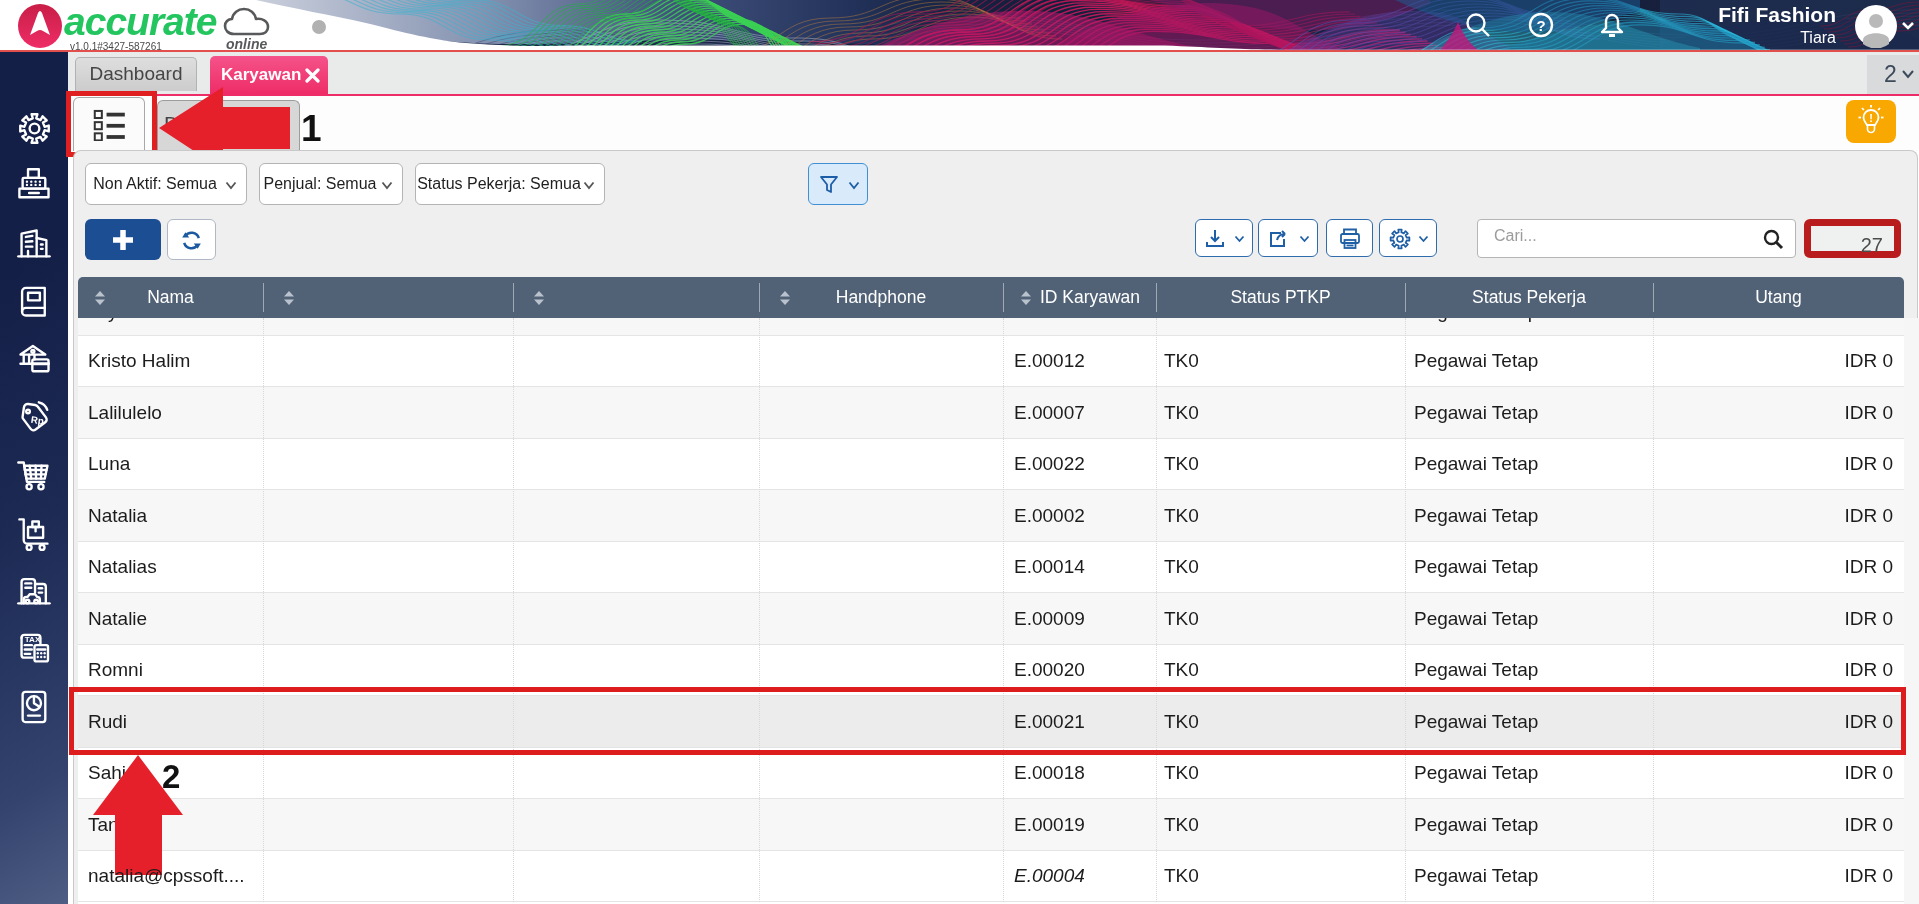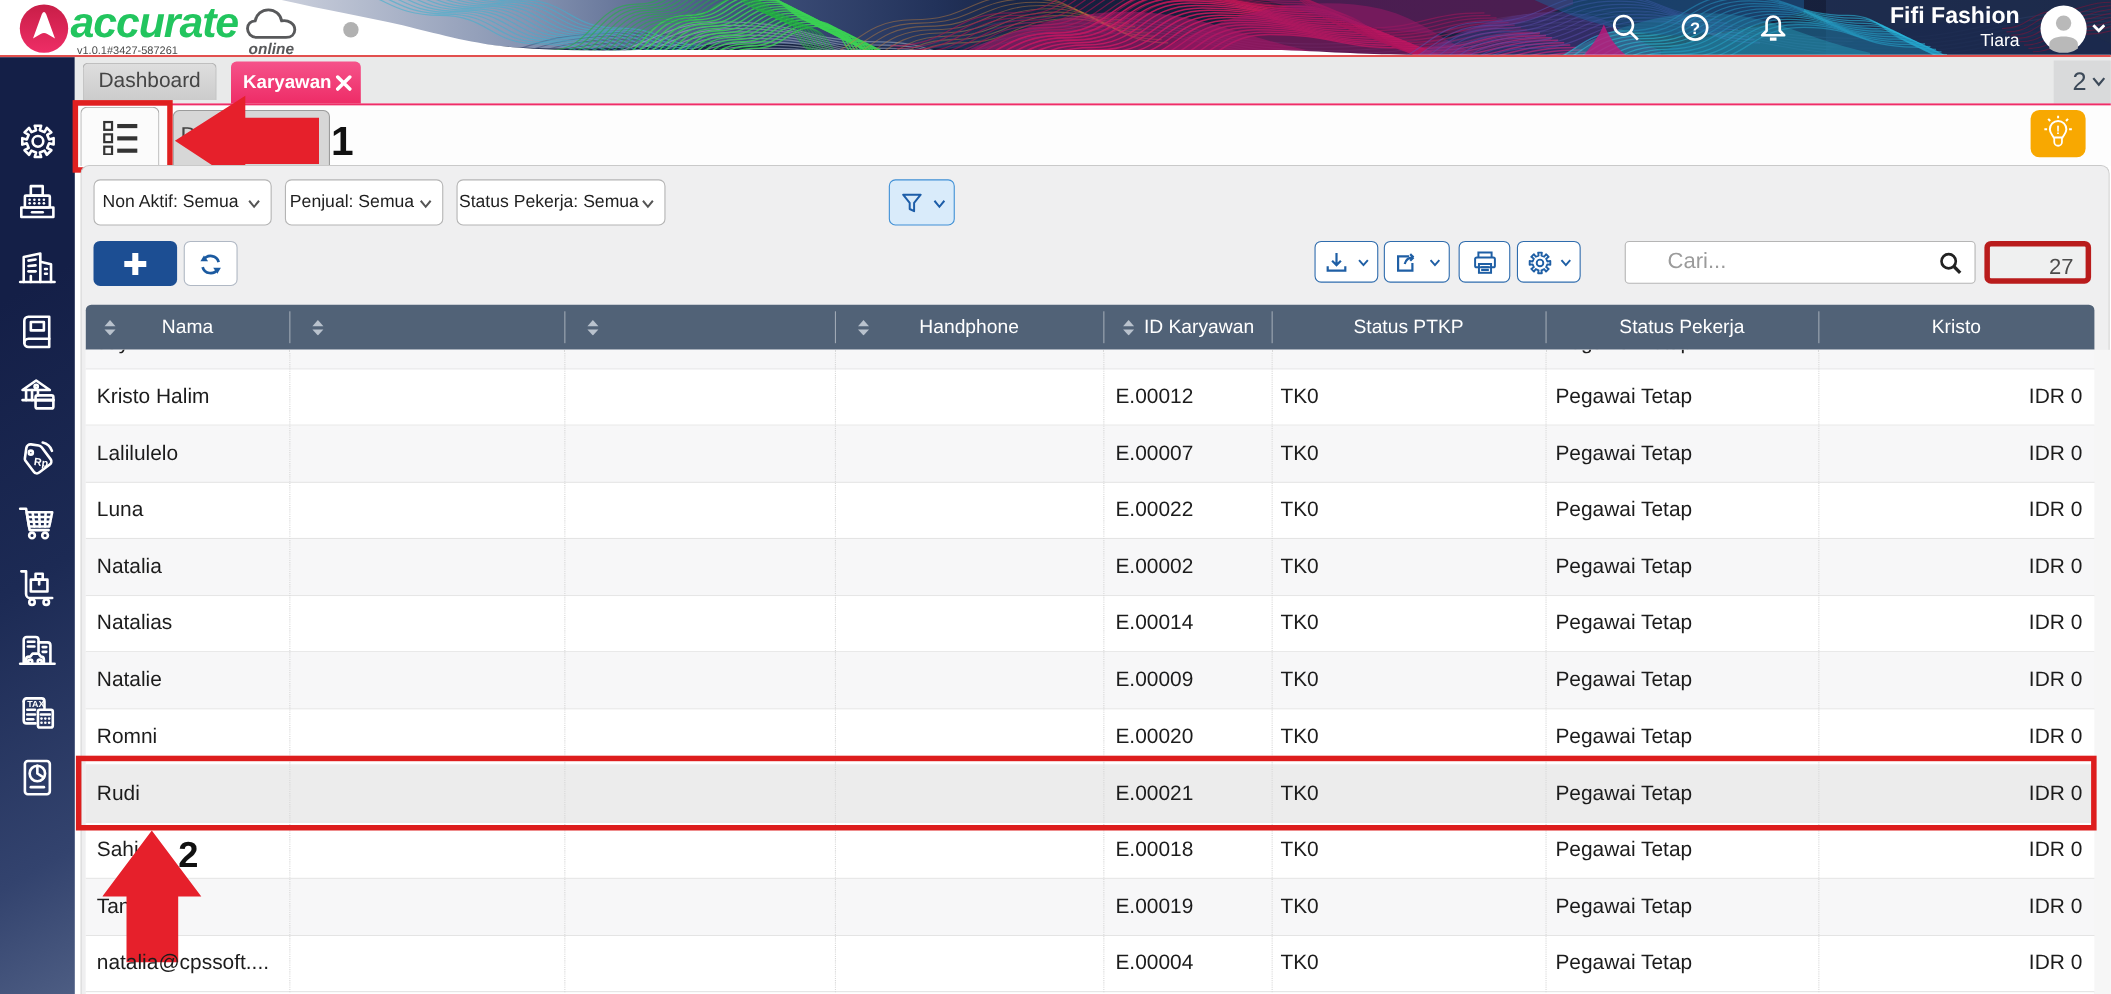--- a/index.html
+++ b/index.html
@@ -491,36 +491,36 @@
   <g stroke="#1f5fa5" fill="none" stroke-width="1.7" stroke-linejoin="round">
    <path d="M20.4,9.3 L20.4,12.7 L17.7,12.3 L16.6,14.8 L18.9,16.5 L16.5,18.9 L14.8,16.6 L12.3,17.7 L12.7,20.4 L9.3,20.4 L9.7,17.7 L7.2,16.6 L5.5,18.9 L3.1,16.5 L5.4,14.8 L4.3,12.3 L1.6,12.7 L1.6,9.3 L4.3,9.7 L5.4,7.2 L3.1,5.5 L5.5,3.1 L7.2,5.4 L9.7,4.3 L9.3,1.6 L12.7,1.6 L12.3,4.3 L14.8,5.4 L16.5,3.1 L18.9,5.5 L16.6,7.2 L17.7,9.7 Z"></path>
           <circle cx="11" cy="11" r="3"></circle>
   </g>
  </svg>
  <svg class="cv" width="11" height="8" viewBox="0 0 11 8">
         <path d="M1.5,1.5 L5.5,6 L9.5,1.5" stroke="#1f5fa5" stroke-width="1.8" fill="none"></path>
       </svg>
 </div>
 <div class="abs" style="left:1477px;top:219px;width:319px;height:39px;background:#fff;border:1px solid #b5b5b5;border-radius:4px;">
- <span style="position:absolute;left:16px;top:7px;font-size:20px;color:#9b9b9b;margin-left:22px;">Cari...</span>
+ <span style="position:absolute;left:16px;top:7px;font-size:16px;color:#9b9b9b;">Cari...</span>
  <svg style="position:absolute;right:11px;top:9px;" width="21" height="21" viewBox="0 0 21 21">
   <circle cx="8.5" cy="8.5" r="6.5" stroke="#222" stroke-width="2.4" fill="none"></circle>
   <line x1="13.5" y1="13.5" x2="19" y2="19" stroke="#222" stroke-width="3"></line>
  </svg>
 </div>
-<div class="abs" style="left:1804px;top:219px;width:97px;height:39px;background:#eff0f0;border:5px solid #b91c1c;border-radius:6px;">
+<div class="abs" style="left:1804px;top:219px;width:97px;height:39px;background:#eff0f0;border:7px solid #b91c1c;border-radius:6px;">
  <span style="position:absolute;right:11px;top:8px;font-size:20px;color:#4c4c4c;">27</span>
 </div>
 <div class="abs" style="left:78px;top:277px;width:1826px;height:41px;background:#516277;border-radius:5px 5px 0 0;"></div>
 <div class="abs hcell" style="left:78px;top:277px;width:185px;">Nama</div>
 <div class="abs hcell" style="left:759px;top:277px;width:244px;">Handphone</div>
 <div class="abs hcell" style="left:1003px;top:277px;width:153px;padding-left:21px;">ID Karyawan</div>
 <div class="abs hcell" style="left:1156px;top:277px;width:249px;">Status PTKP</div>
 <div class="abs hcell" style="left:1405px;top:277px;width:248px;">Status Pekerja</div>
-<div class="abs hcell" style="left:1653px;top:277px;width:251px;">Kristo</div>
+<div class="abs hcell" style="left:1653px;top:277px;width:251px;">Utang</div>
 <div class="abs" style="left:263px;top:283px;width:1px;height:29px;background:rgba(255,255,255,0.45);"></div>
 <div class="abs" style="left:513px;top:283px;width:1px;height:29px;background:rgba(255,255,255,0.45);"></div>
 <div class="abs" style="left:759px;top:283px;width:1px;height:29px;background:rgba(255,255,255,0.45);"></div>
 <div class="abs" style="left:1003px;top:283px;width:1px;height:29px;background:rgba(255,255,255,0.45);"></div>
 <div class="abs" style="left:1156px;top:283px;width:1px;height:29px;background:rgba(255,255,255,0.45);"></div>
 <div class="abs" style="left:1405px;top:283px;width:1px;height:29px;background:rgba(255,255,255,0.45);"></div>
 <div class="abs" style="left:1653px;top:283px;width:1px;height:29px;background:rgba(255,255,255,0.45);"></div>
 <svg class="abs" style="left:94px;top:291px;" width="12" height="14" viewBox="0 0 12 14">
       <polygon points="6,0 11,5.5 1,5.5" fill="#b9c2cd"></polygon>
       <polygon points="6,14 11,8.5 1,8.5" fill="#b9c2cd"></polygon>
@@ -612,21 +612,21 @@
     </div>
 <div class="abs row" style="left:78px;top:799px;width:1826px;height:52px;background:#f7f7f8;">
       <span class="c" style="left:10px;">Tania</span>
       <span class="c" style="left:936px;">E.00019</span>
       <span class="c" style="left:1086px;">TK0</span>
       <span class="c" style="left:1336px;">Pegawai Tetap</span>
       <span class="c" style="left:1575px;width:240px;text-align:right;">IDR 0</span>
     </div>
 <div class="abs row" style="left:78px;top:851px;width:1826px;height:51px;background:#ffffff;">
       <span class="c" style="left:10px;z-index:6;">natalia@cpssoft....</span>
-      <span class="c" style="left:936px;">E.00004</span>
+      <span class="c" style="left:936px;font-style:italic;">E.00004</span>
       <span class="c" style="left:1086px;">TK0</span>
       <span class="c" style="left:1336px;">Pegawai Tetap</span>
       <span class="c" style="left:1575px;width:240px;text-align:right;">IDR 0</span>
     </div>
 <div class="abs" style="left:263px;top:318px;width:0px;height:584px;border-left:1px dotted #d8d8d8;"></div>
 <div class="abs" style="left:513px;top:318px;width:0px;height:584px;border-left:1px dotted #d8d8d8;"></div>
 <div class="abs" style="left:759px;top:318px;width:0px;height:584px;border-left:1px dotted #d8d8d8;"></div>
 <div class="abs" style="left:1003px;top:318px;width:0px;height:584px;border-left:1px dotted #d8d8d8;"></div>
 <div class="abs" style="left:1156px;top:318px;width:0px;height:584px;border-left:1px dotted #d8d8d8;"></div>
 <div class="abs" style="left:1405px;top:318px;width:0px;height:584px;border-left:1px dotted #d8d8d8;"></div>

